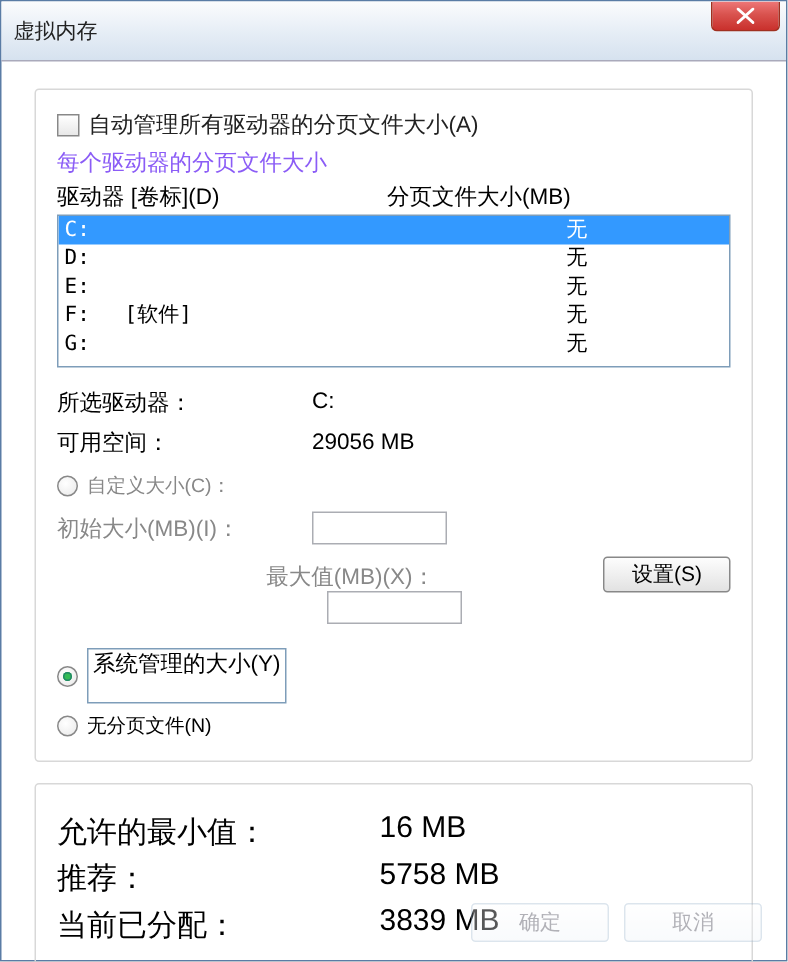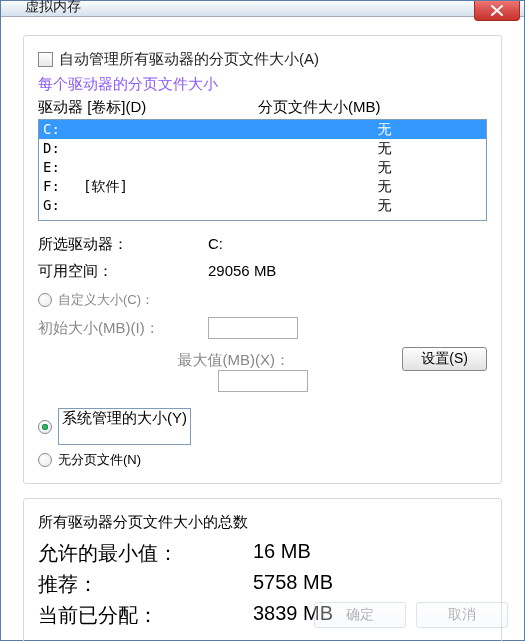--- a/index.html
+++ b/index.html
@@ -12,26 +12,26 @@
   .window {
     position: relative;
     width: 525px;
     height: 641px;
     background: #fff;
     border: 1px solid #5a7ca5;
     box-shadow: 0 3px 10px rgba(0,0,0,0.3);
     margin: 0 auto;
   }
   .titlebar {
-    height: 16px;
+    height: 40px;
     background: linear-gradient(to bottom, #fbfcfd 0%, #e7eef6 50%, #d6e2ef 100%);
     border-bottom: 1px solid #aab;
     display: flex;
-    align-items: flex-end;
-    padding-left: 24px;
+    align-items: center;
+    padding-left: 8px;
     position: relative;
   }
   .titlebar-title { font-size: 14px; color: #222; }
   .close-btn {
     position: absolute;
     right: 4px;
     top: 0;
     width: 46px;
     height: 20px;
     background: linear-gradient(to bottom, #e77 0%, #d9534f 45%, #c9302c 100%);
@@ -248,21 +248,20 @@
 
         <div class="set-btn-wrap">
           <div class="set-btn">
             <span>设置(S)</span>
           </div>
         </div>
       </div>
     </div>
 
     <div class="fieldset">
-      <div class="totals-title">所有驱动器分页文件大小的总数</div>
       <div class="tot-row">
         <span class="k">允许的最小值：</span>
         <span>16 MB</span>
       </div>
       <div class="tot-row">
         <span class="k">推荐：</span>
         <span>5758 MB</span>
       </div>
       <div class="tot-row">
         <span class="k">当前已分配：</span>

